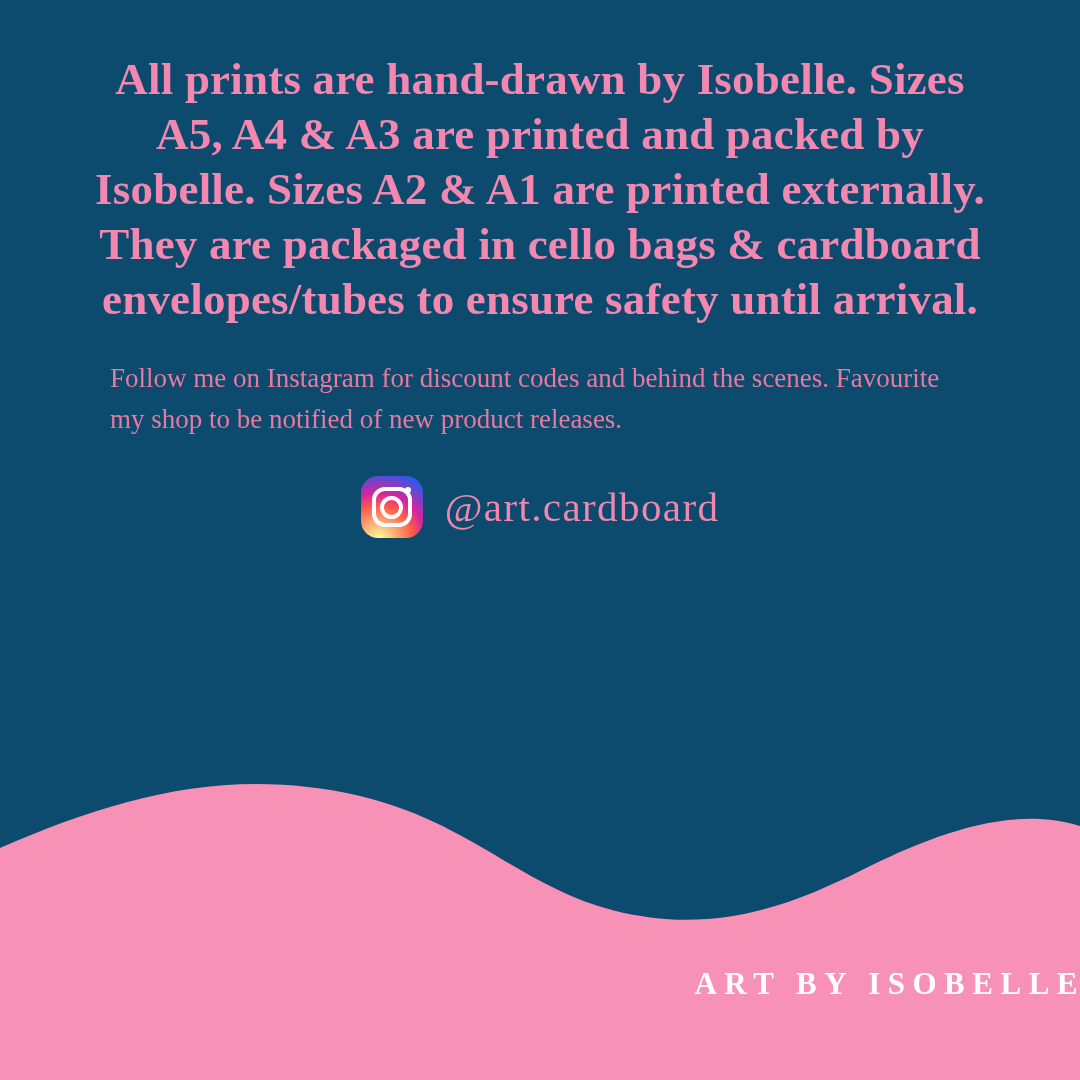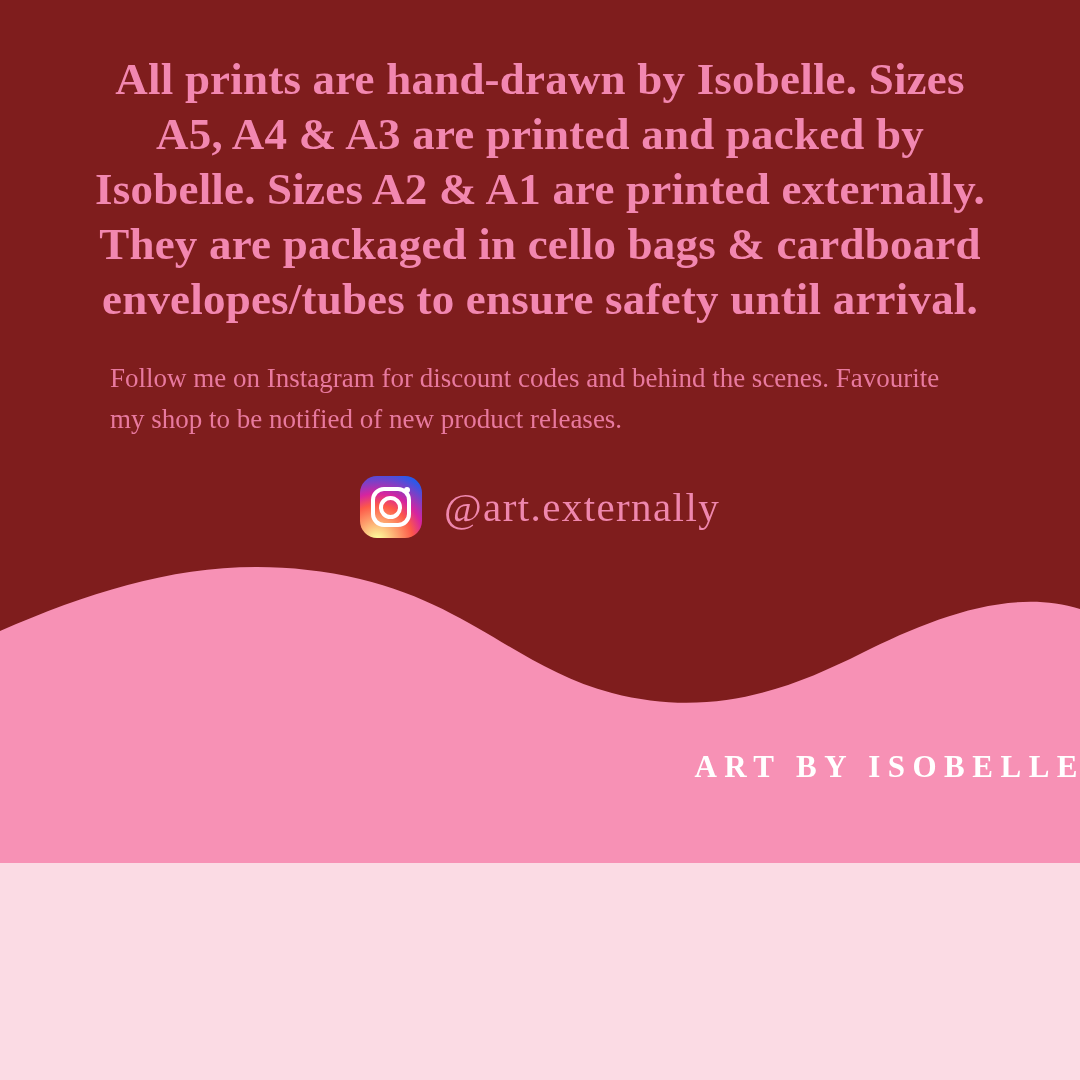--- a/index.html
+++ b/index.html
@@ -9,22 +9,22 @@
   body {
     width: 1080px;
     height: 1080px;
     background: #fbdbe4;
     font-family: "Liberation Serif", serif;
     overflow: hidden;
   }
   .canvas {
     position: relative;
     width: 1080px;
-    height: 863px;
-    background: #7f1d1d;
+    height: 1080px;
+    background: #0c4a6e;
     overflow: hidden;
   }
 
   
   .wave-band {
     position: absolute;
     left: 0;
     bottom: 0;
     width: 1080px;
     height: 320px;
@@ -148,19 +148,19 @@
     <p class="headline">All prints are hand-drawn by Isobelle. Sizes A5, A4 &amp; A3 are printed and packed by Isobelle. Sizes A2 &amp; A1 are printed externally. They are packaged in cello bags &amp; cardboard envelopes/tubes to ensure safety until arrival.</p>
 
     <p class="subcopy">Follow me on Instagram for discount codes and behind the scenes. Favourite my shop to be notified of new product releases.</p>
 
     <div class="handle-row">
       <span class="ig-icon">
         <span class="ig-square"></span>
         <span class="ig-lens"></span>
         <span class="ig-dot"></span>
       </span>
-      <span class="handle-text">@art.externally</span>
+      <span class="handle-text">@art.cardboard</span>
     </div>
   </div>
 
   <div class="brand-footer">ART BY ISOBELLE</div>
 
 </div>
 
 </body></html>

